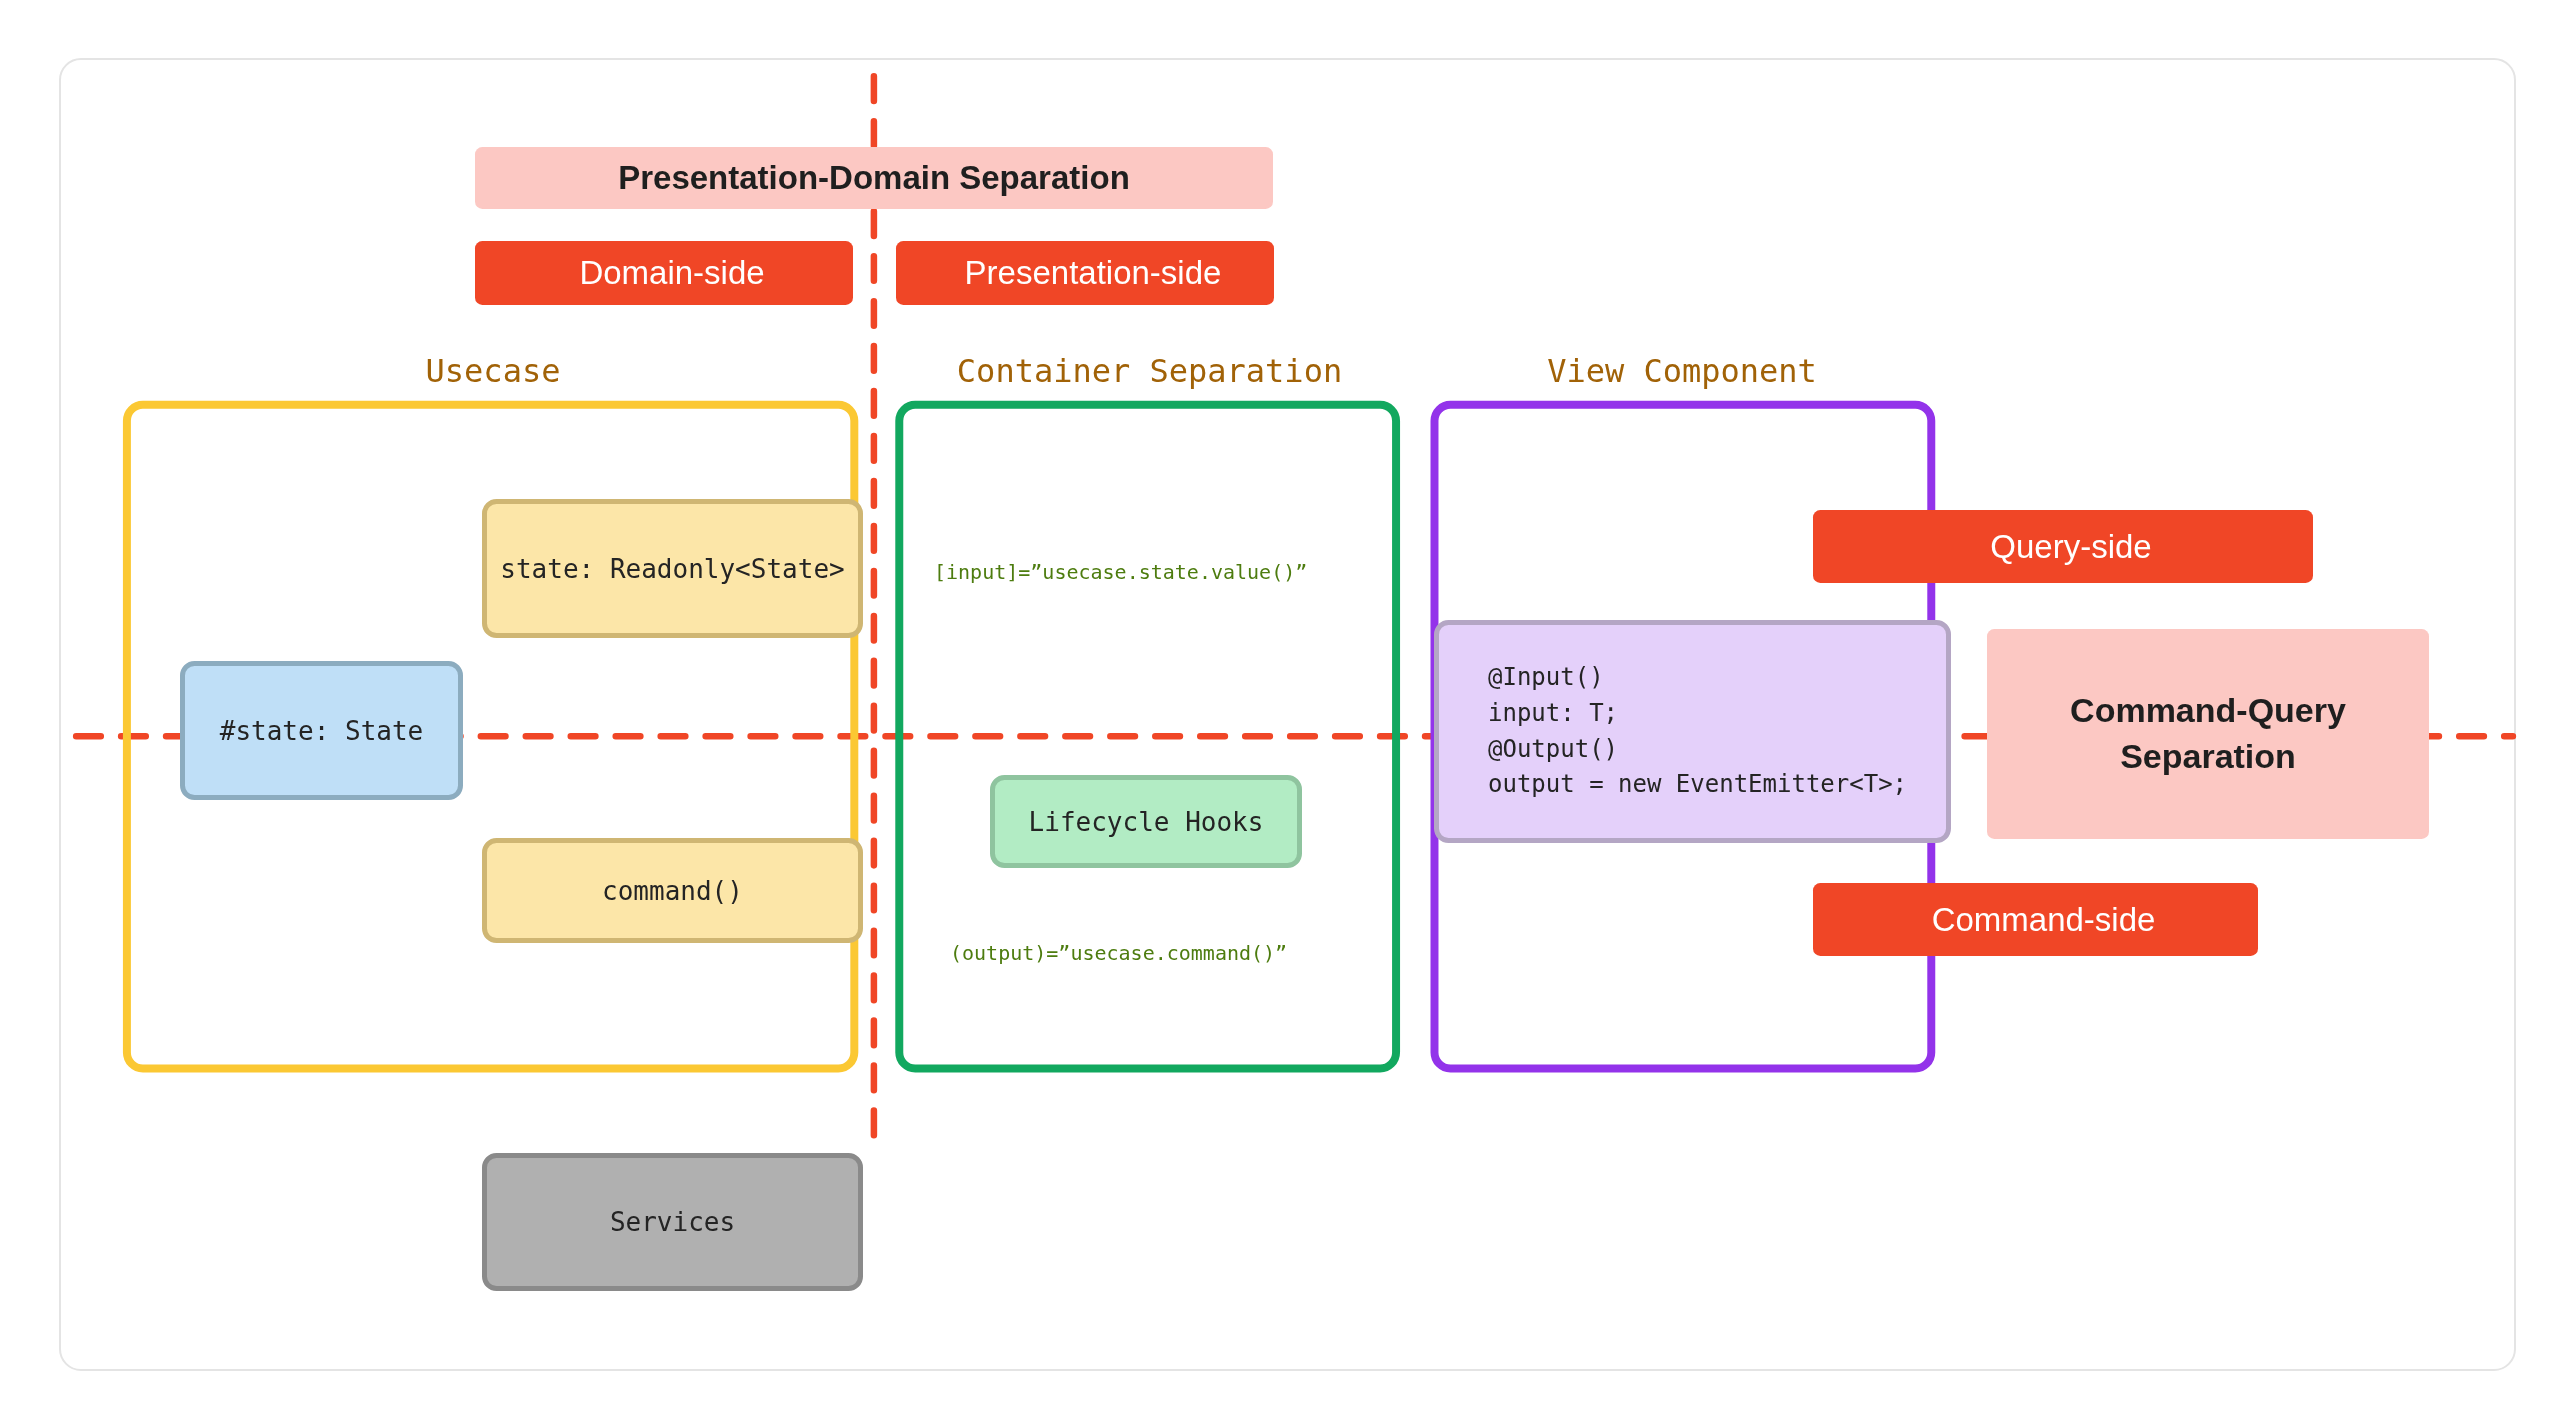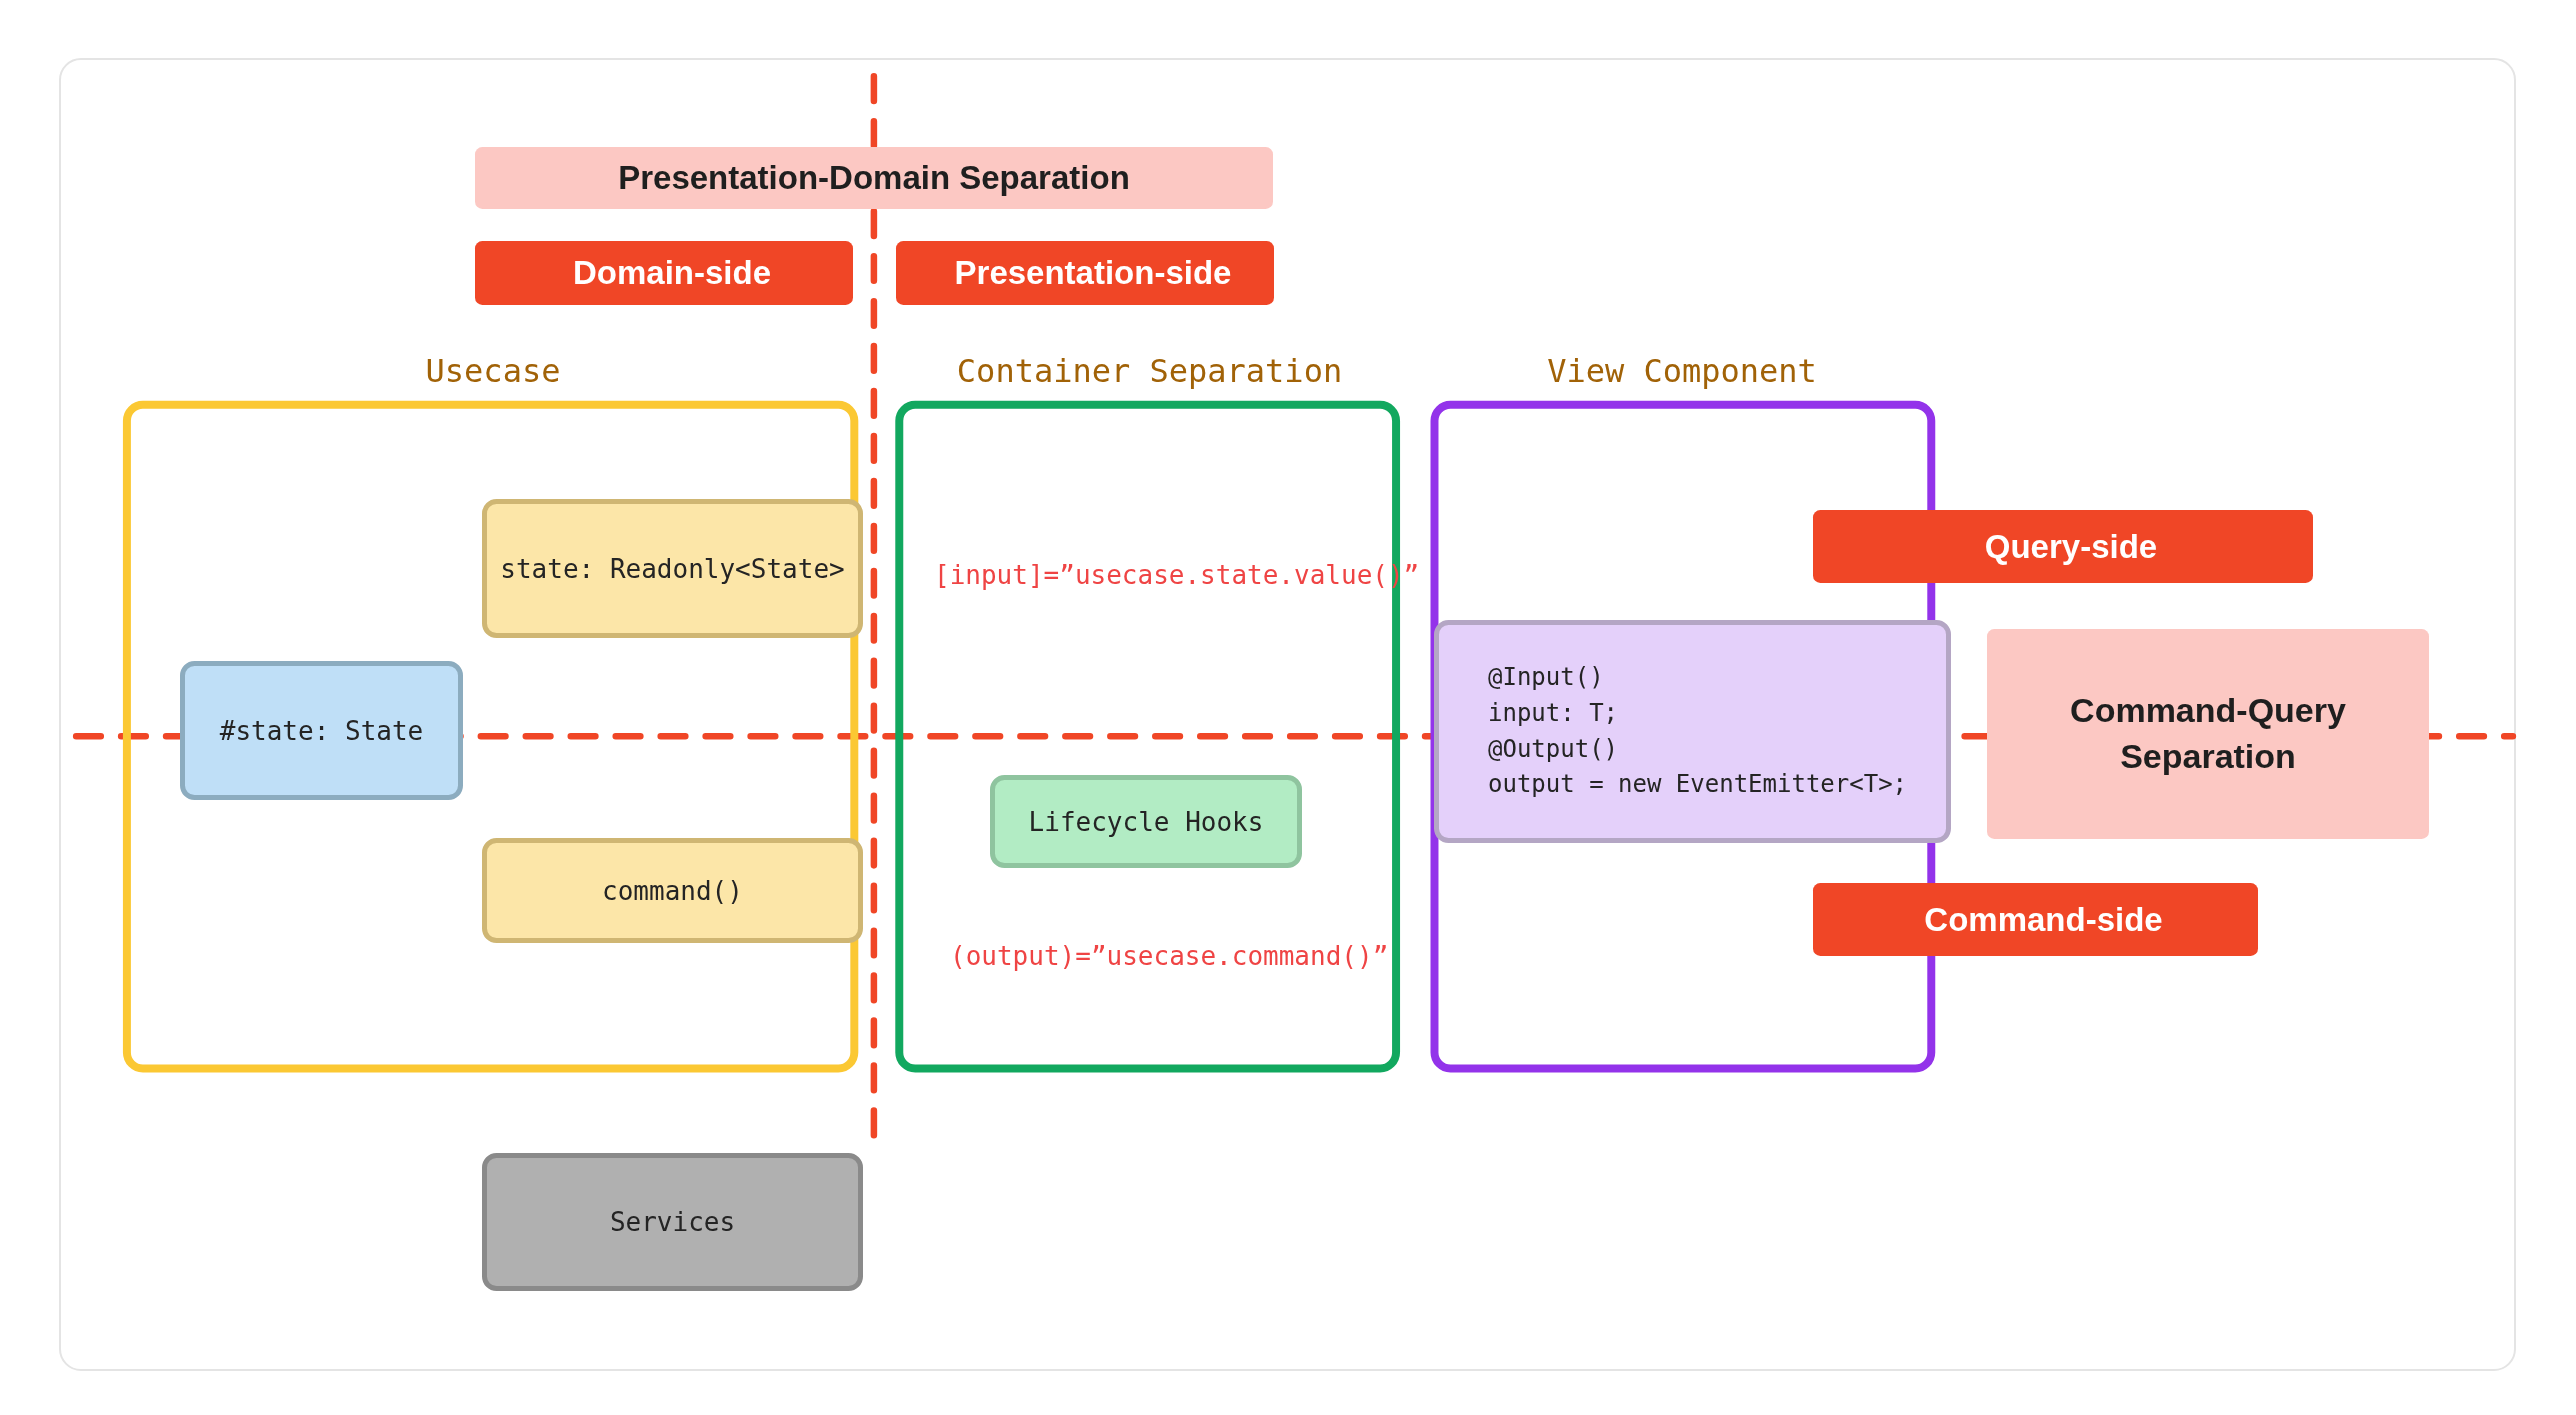--- a/index.html
+++ b/index.html
@@ -5,33 +5,33 @@
   html,body{margin:0;padding:0;background:#ffffff;}
   body{width:2576px;height:1416px;position:relative;overflow:hidden;
        font-family:"Liberation Sans",sans-serif;}
   #card{position:absolute;left:59px;top:58px;width:2457px;height:1313px;
         border:2.2px solid #e4e4e4;border-radius:22px;background:#fff;box-sizing:border-box;}
   svg.layer{position:absolute;left:0;top:0;width:2576px;height:1416px;overflow:visible;}
   .node{position:absolute;box-sizing:border-box;display:flex;align-items:center;
         justify-content:center;text-align:center;}
   .mono{font-family:"DejaVu Sans Mono","Liberation Mono",monospace;color:#242424;margin-left:7px;}
   .colhdr{font-family:"DejaVu Sans Mono","Liberation Mono",monospace;font-size:32px;color:#a16207;}
-  .badge{background:#f04626;color:#fff;border-radius:7.3px;font-weight:bold;font-size:33px;
+  .badge{background:#f04626;color:#fff;border-radius:7.3px;font-weight:normal;font-size:33px;
          font-family:"Liberation Sans",sans-serif;padding-left:16px;}
   .pinkbox{background:#fcc8c3;color:#1f1f1f;border-radius:7.3px;font-weight:bold;
            font-family:"Liberation Sans",sans-serif;}
   .yellowbox{background:#fce6a8;border:5.1px solid #cfb673;border-radius:14.5px;font-size:26px;}
   .bluebox{background:#bfdff7;border:5.1px solid #8cacbf;border-radius:14.5px;font-size:26px;}
   .greenbox{background:#b2ecc4;border:5.1px solid #8fc49f;border-radius:14.5px;font-size:26px;}
   .purplebox{background:#e4d0fa;border:5.1px solid #b4a6c4;border-radius:14.5px;font-size:24px;}
   .graybox{background:#b0b0b0;border:5.1px solid #8a8a8a;border-radius:14.5px;font-size:26px;}
   .codeblk{display:block;text-align:left;line-height:1.48;white-space:pre;padding-left:42px;
            width:100%;}
   .edgelbl{position:absolute;font-family:"DejaVu Sans Mono","Liberation Mono",monospace;
-           font-size:26px;color:#ef4444;white-space:nowrap;}
+           font-size:20px;color:#4d7c0f;white-space:nowrap;}
 </style>
 </head>
 <body>
 
 <div id="card"></div>
 
 <svg class="layer" viewBox="0 0 3552 1952" width="2576" height="1416">
   <line x1="1205" y1="105" x2="1205" y2="1570" stroke="#f04626" stroke-width="9" stroke-dasharray="34 28" stroke-linecap="round"></line>
   <line x1="105" y1="1015" x2="3465" y2="1015" stroke="#f04626" stroke-width="9" stroke-dasharray="34 28" stroke-linecap="round"></line>
 </svg>

